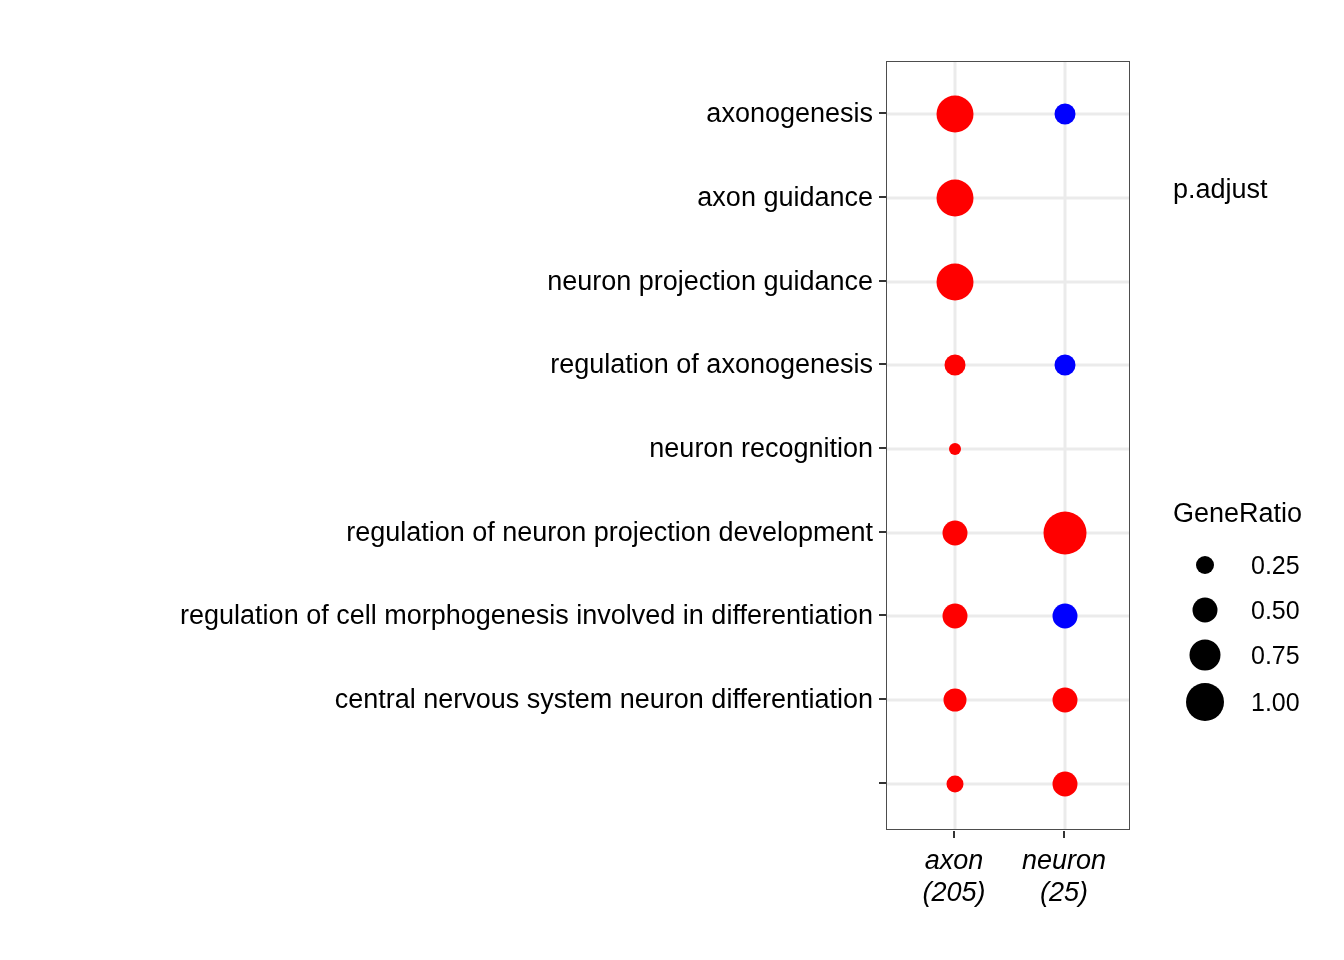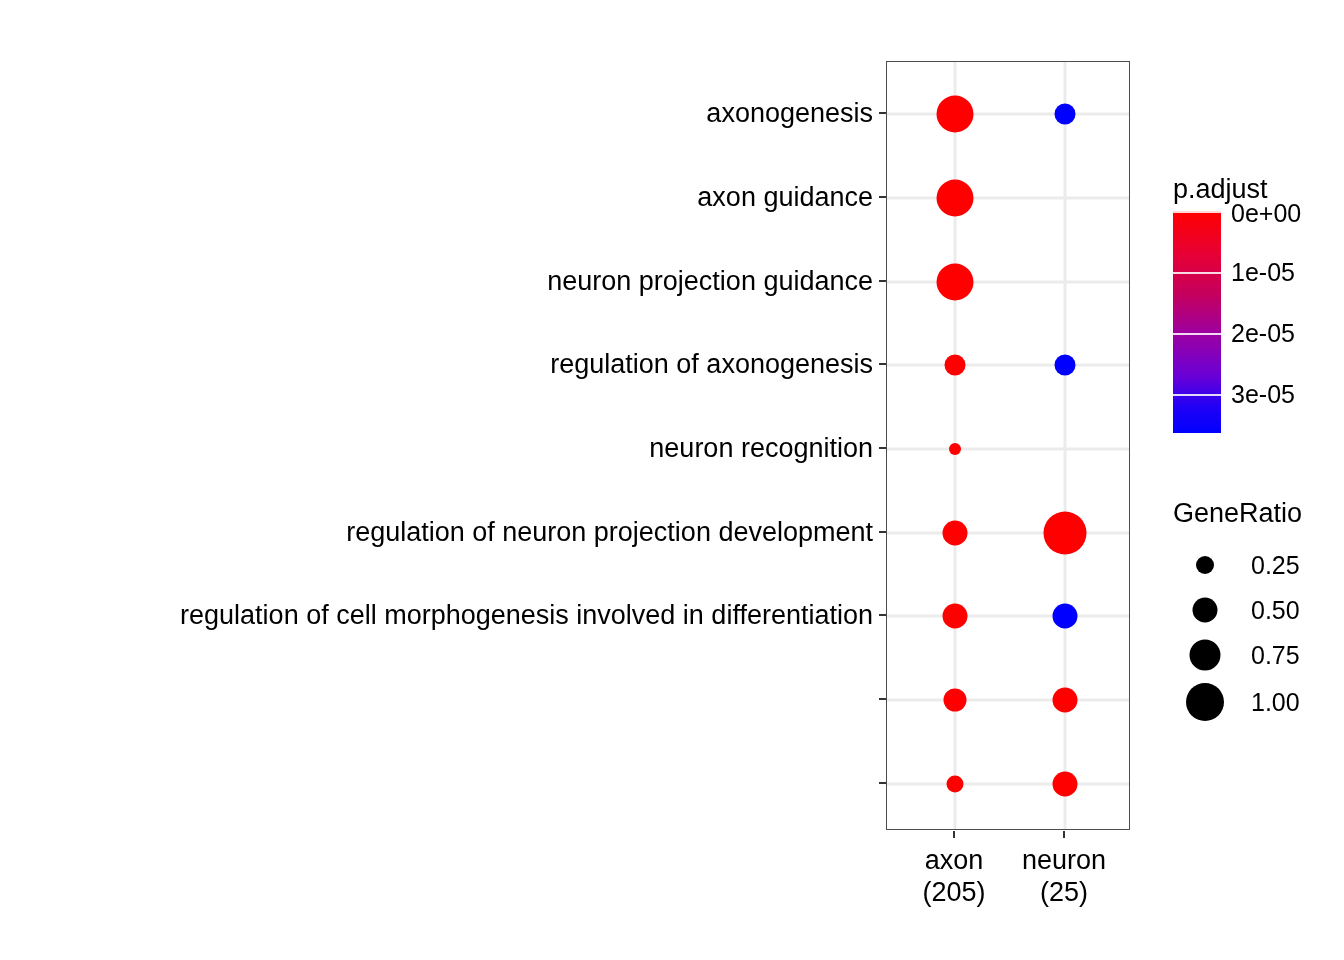--- a/index.html
+++ b/index.html
@@ -84,20 +84,21 @@
   }
 
   
   .xlabel {
     position: absolute;
     text-align: center;
     white-space: nowrap;
     font-size: 27px;
     line-height: 1.18;
     transform: translateX(-50%);
+    font-style: italic;
   }
   .xlabel span { display: block; }
 
   
   #legend-padjust {
     position: absolute;
     left: 1173px;
     top: 176px;
     width: 170px;
   }
@@ -179,20 +180,21 @@
 <body>
 
 <div id="y-axis-labels">
   <div class="ylabel" style="top:113px;margin-left:8px;">axonogenesis</div>
   <div class="ylabel" style="top:197px;">axon guidance</div>
   <div class="ylabel" style="top:281px;">neuron projection guidance</div>
   <div class="ylabel" style="top:364px;">regulation of axonogenesis</div>
   <div class="ylabel" style="top:448px;">neuron recognition</div>
   <div class="ylabel" style="top:615px;">regulation of cell morphogenesis involved in differentiation</div>
   <div class="ylabel" style="top:532px;">regulation of neuron projection development</div>
+  <div class="ylabel" style="top:699px;">central nervous system neuron differentiation</div>
 </div>
 
 <div>
   <div class="ytick" style="left:879px; top:112px;"></div>
   <div class="ytick" style="left:879px; top:196px;"></div>
   <div class="ytick" style="left:879px; top:280px;"></div>
   <div class="ytick" style="left:879px; top:363px;"></div>
   <div class="ytick" style="left:879px; top:447px;"></div>
   <div class="ytick" style="left:879px; top:531px;"></div>
   <div class="ytick" style="left:879px; top:614px;"></div>
@@ -249,31 +251,20 @@
   <span>axon</span>
   <span>(205)</span>
 </div>
 <div class="xlabel" style="left:1064px; top:845px;">
   <span>neuron</span>
   <span>(25)</span>
 </div>
 
 <div id="legend-padjust">
   <div id="padjust-title">p.adjust</div>
-  <div id="colorbar-wrap">
-    <div id="colorbar"></div>
-    <div class="cb-tick" style="top:0px;"></div>
-    <div class="cb-tick" style="top:61px;"></div>
-    <div class="cb-tick" style="top:122px;"></div>
-    <div class="cb-tick" style="top:183px;"></div>
-    <div class="cb-label" style="top:2px;">0e+00</div>
-    <div class="cb-label" style="top:61px;">1e-05</div>
-    <div class="cb-label" style="top:122px;">2e-05</div>
-    <div class="cb-label" style="top:183px;">3e-05</div>
-  </div>
 </div>
 
 <div id="legend-generatio">
   <div id="generatio-title">GeneRatio</div>
   <div id="generatio-keys">
     <div class="gr-row" style="top:20px;">
       <div class="gr-dot" style="width:18px; height:18px;"></div>
       <div class="gr-label">0.25</div>
     </div>
     <div class="gr-row" style="top:65px;">

